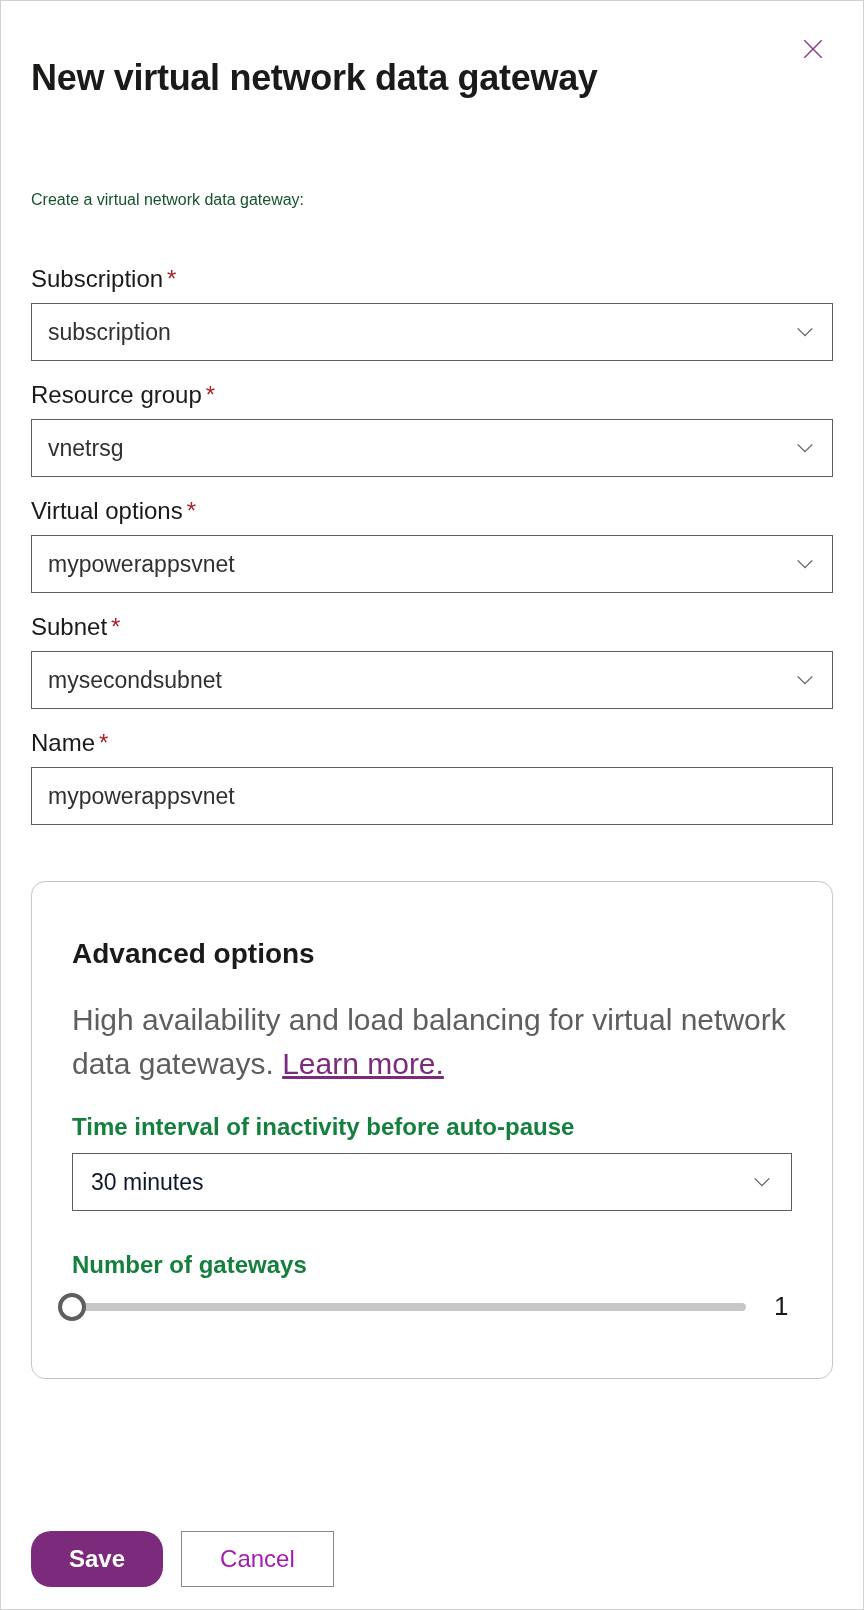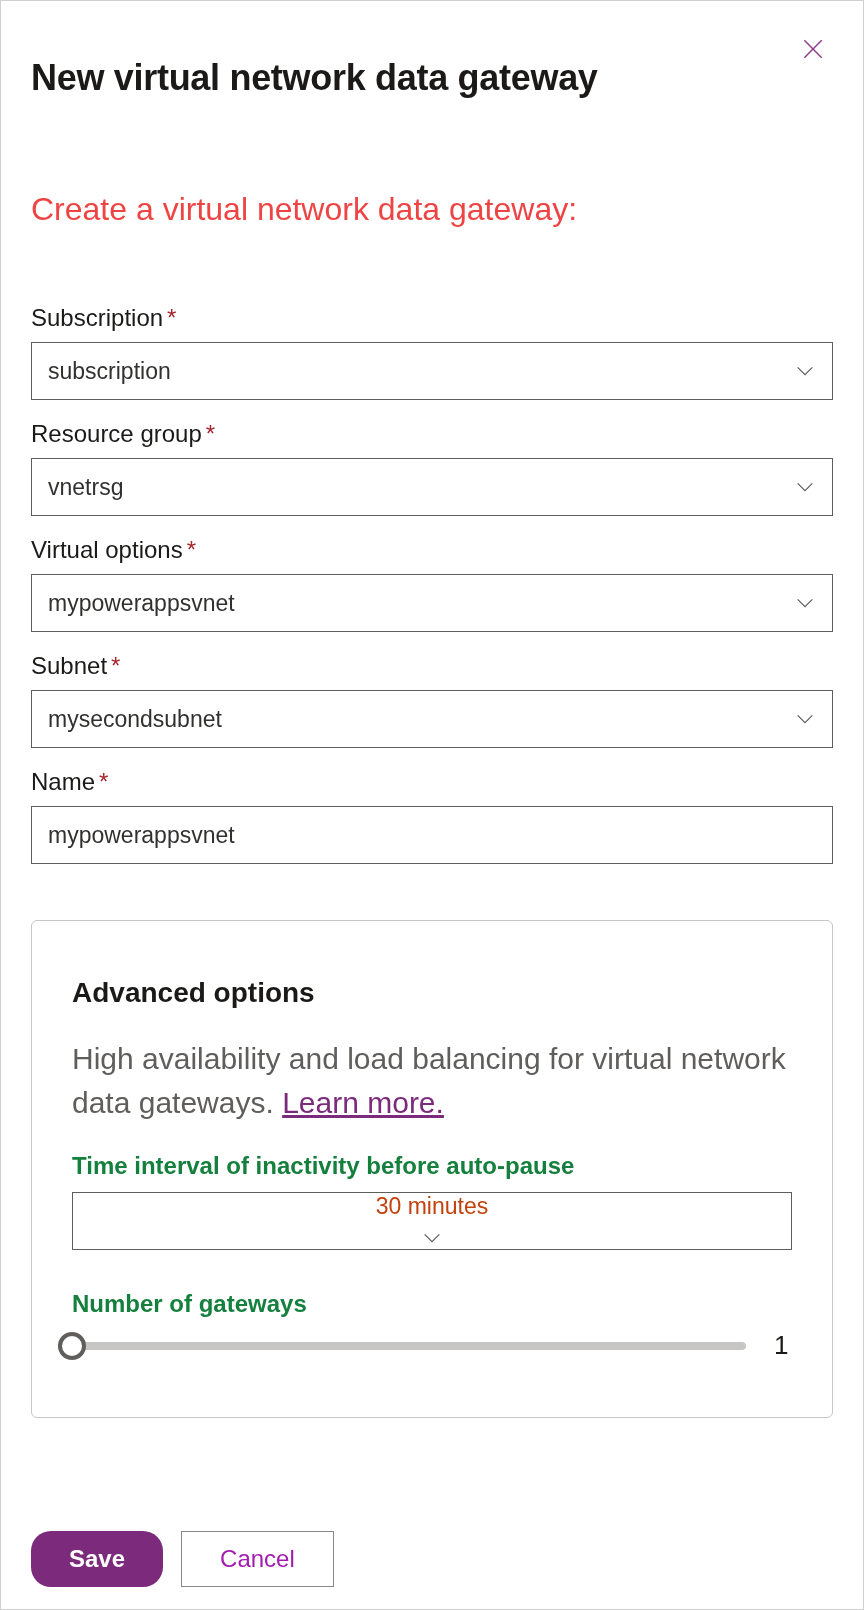--- a/index.html
+++ b/index.html
@@ -32,23 +32,23 @@
     }
     .title {
       font-size: 36px;
       font-weight: 700;
       color: #1b1a19;
       margin-top: 28px;
       margin-bottom: 92px;
       letter-spacing: -0.3px;
     }
     .subtitle {
-      font-size: 32px;
-      color: #ef4444;
-      margin-bottom: 76px;
+      font-size: 16px;
+      color: #14532d;
+      margin-bottom: 56px;
     }
     .field {
       margin-bottom: 20px;
     }
     .field-label {
       font-size: 24px;
       font-weight: 400;
       color: #1b1a19;
       margin-bottom: 10px;
       display: block;
@@ -73,21 +73,21 @@
     .text-input {
       cursor: text;
     }
     .chevron {
       flex-shrink: 0;
       color: #605e5c;
     }
     .advanced-card {
       margin-top: 36px;
       border: 1px solid #c8c6c4;
-      border-radius: 6px;
+      border-radius: 14px;
       padding: 56px 40px 56px 40px;
     }
     .advanced-title {
       font-size: 28px;
       font-weight: 700;
       color: #1b1a19;
       margin-bottom: 28px;
     }
     .advanced-desc {
       font-size: 30px;
@@ -107,27 +107,26 @@
       margin-bottom: 12px;
       display: block;
     }
     .adv-select {
       width: 100%;
       height: 58px;
       border: 1px solid #605e5c;
       background: #fff;
       padding: 0 18px;
       font-size: 23px;
-      color: #c2410c;
+      color: #0f172a;
       display: flex;
       align-items: center;
       justify-content: space-between;
       cursor: pointer;
       margin-bottom: 40px;
-      flex-direction: column;
     }
     .slider-row {
       display: flex;
       align-items: center;
       gap: 28px;
       margin-top: 6px;
     }
     .slider-track {
       flex: 1;
       height: 8px;

